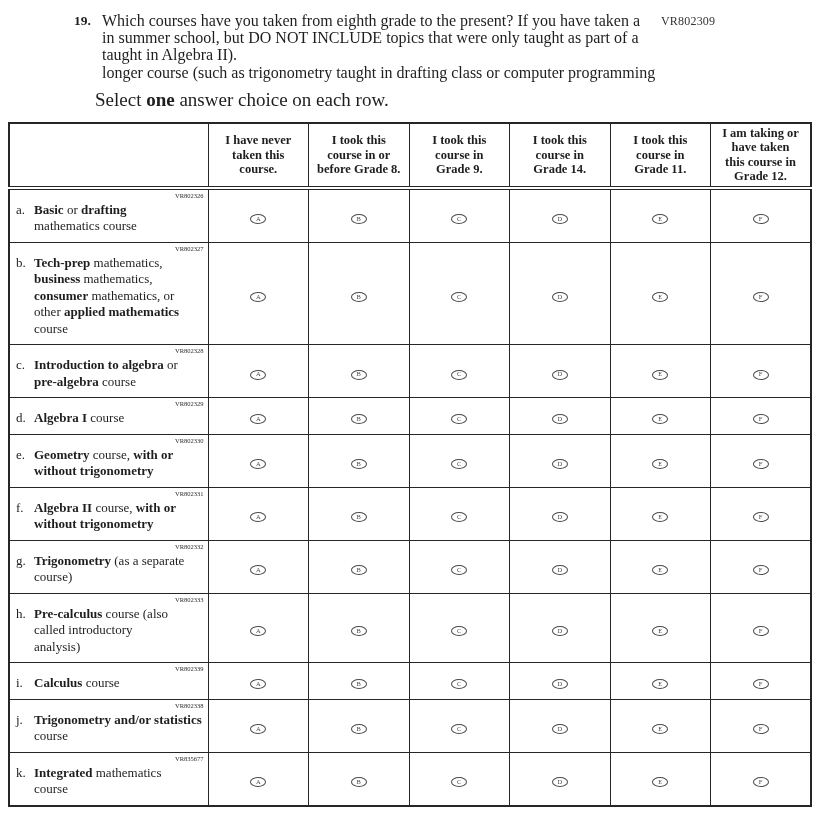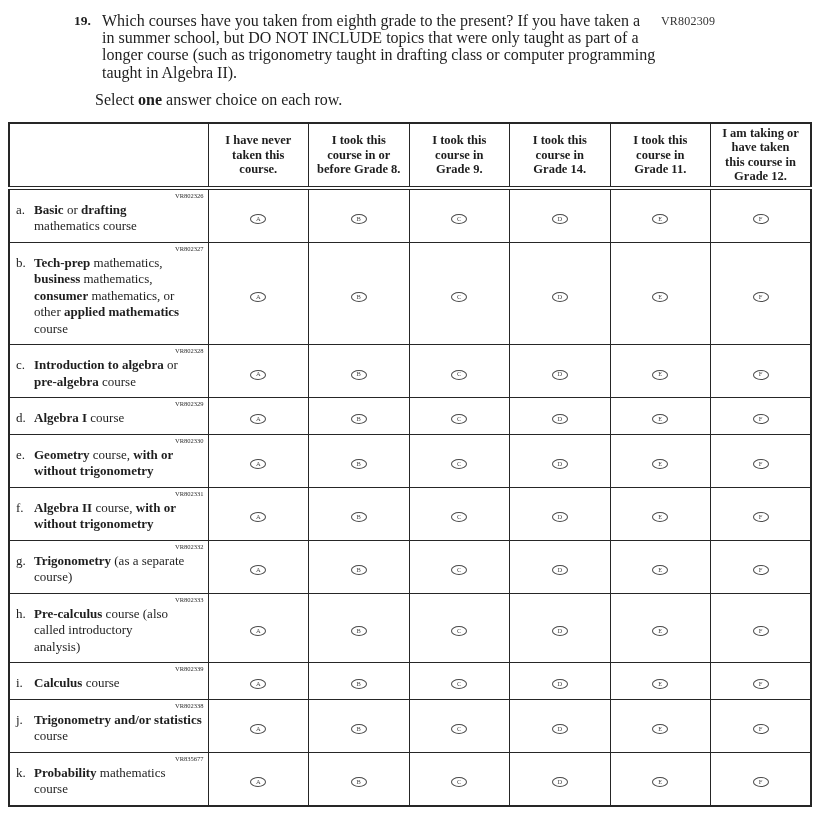--- a/index.html
+++ b/index.html
@@ -17,21 +17,21 @@
     font-family:"Liberation Serif","DejaVu Serif",serif;
     overflow:hidden;
   }
   .form-code-top{
     position:absolute;top:14px;left:661px;
     font-size:12px;letter-spacing:.2px;color:#333;
   }
   .question{display:flex;padding:12px 0 0 74px;font-family:Liberation Serif, serif;}
   .qnum{flex:none;width:21px;font-weight:bold;font-size:13.5px;line-height:17.2px;}
   .qtext .tline{font-size:16px;line-height:17.2px;white-space:nowrap;margin-left:7px;}
-  .instruction{padding:10px 0 0 95px;font-size:16px;line-height:17px;}
+  .instruction{padding:10px 0 0 95px;font-size:19px;line-height:17px;}
   .instruction .tline{white-space:nowrap;}
   .tline span.b{font-weight:bold;}
 
   table.grid{
     border-collapse:collapse;
     table-layout:fixed;
     width:804px;
     margin:14px 0 0 8px;
     border:2px solid var(--border);
   }
@@ -75,22 +75,22 @@
 
 <div class="page">
 
   <span class="form-code-top">VR802309</span>
 
   <div class="question">
     <span class="qnum">19.</span>
     <div class="qtext">
         <div class="tline"><span>Which courses have you taken from eighth grade to the present? If you have taken a</span></div>
         <div class="tline"><span>in summer school, but DO NOT INCLUDE topics that were only taught as part of a</span></div>
+        <div class="tline"><span>taught in Algebra II).</span></div>
         <div class="tline"><span>longer course (such as trigonometry taught in drafting class or computer programming</span></div>
-        <div class="tline"><span>taught in Algebra II).</span></div>
       </div>
   </div>
 
   <div class="instruction">
       <div class="tline"><span>Select </span><span class="b">one</span><span> answer choice on each row.</span></div>
     </div>
 
   <table class="grid">
     <colgroup>
       <col style="width:199px">
@@ -439,21 +439,21 @@
           <td class="bubble-cell"><span class="bubble">
               <span class="bubble-letter">F</span>
             </span></td>
         </tr>
         <tr>
       <td class="label-cell">
         <span class="code">VR835677</span>
         <div class="label-wrap">
           <span class="row-letter">k.</span>
           <div class="row-label">
-                <div class="tline"><span class="b">Probability</span><span> mathematics</span></div>
+                <div class="tline"><span class="b">Integrated</span><span> mathematics</span></div>
                 <div class="tline"><span>course</span></div>
               </div>
         </div>
       </td>
     <td class="bubble-cell"><span class="bubble">
               <span class="bubble-letter">A</span>
             </span></td>
           <td class="bubble-cell"><span class="bubble">
               <span class="bubble-letter">B</span>
             </span></td>

